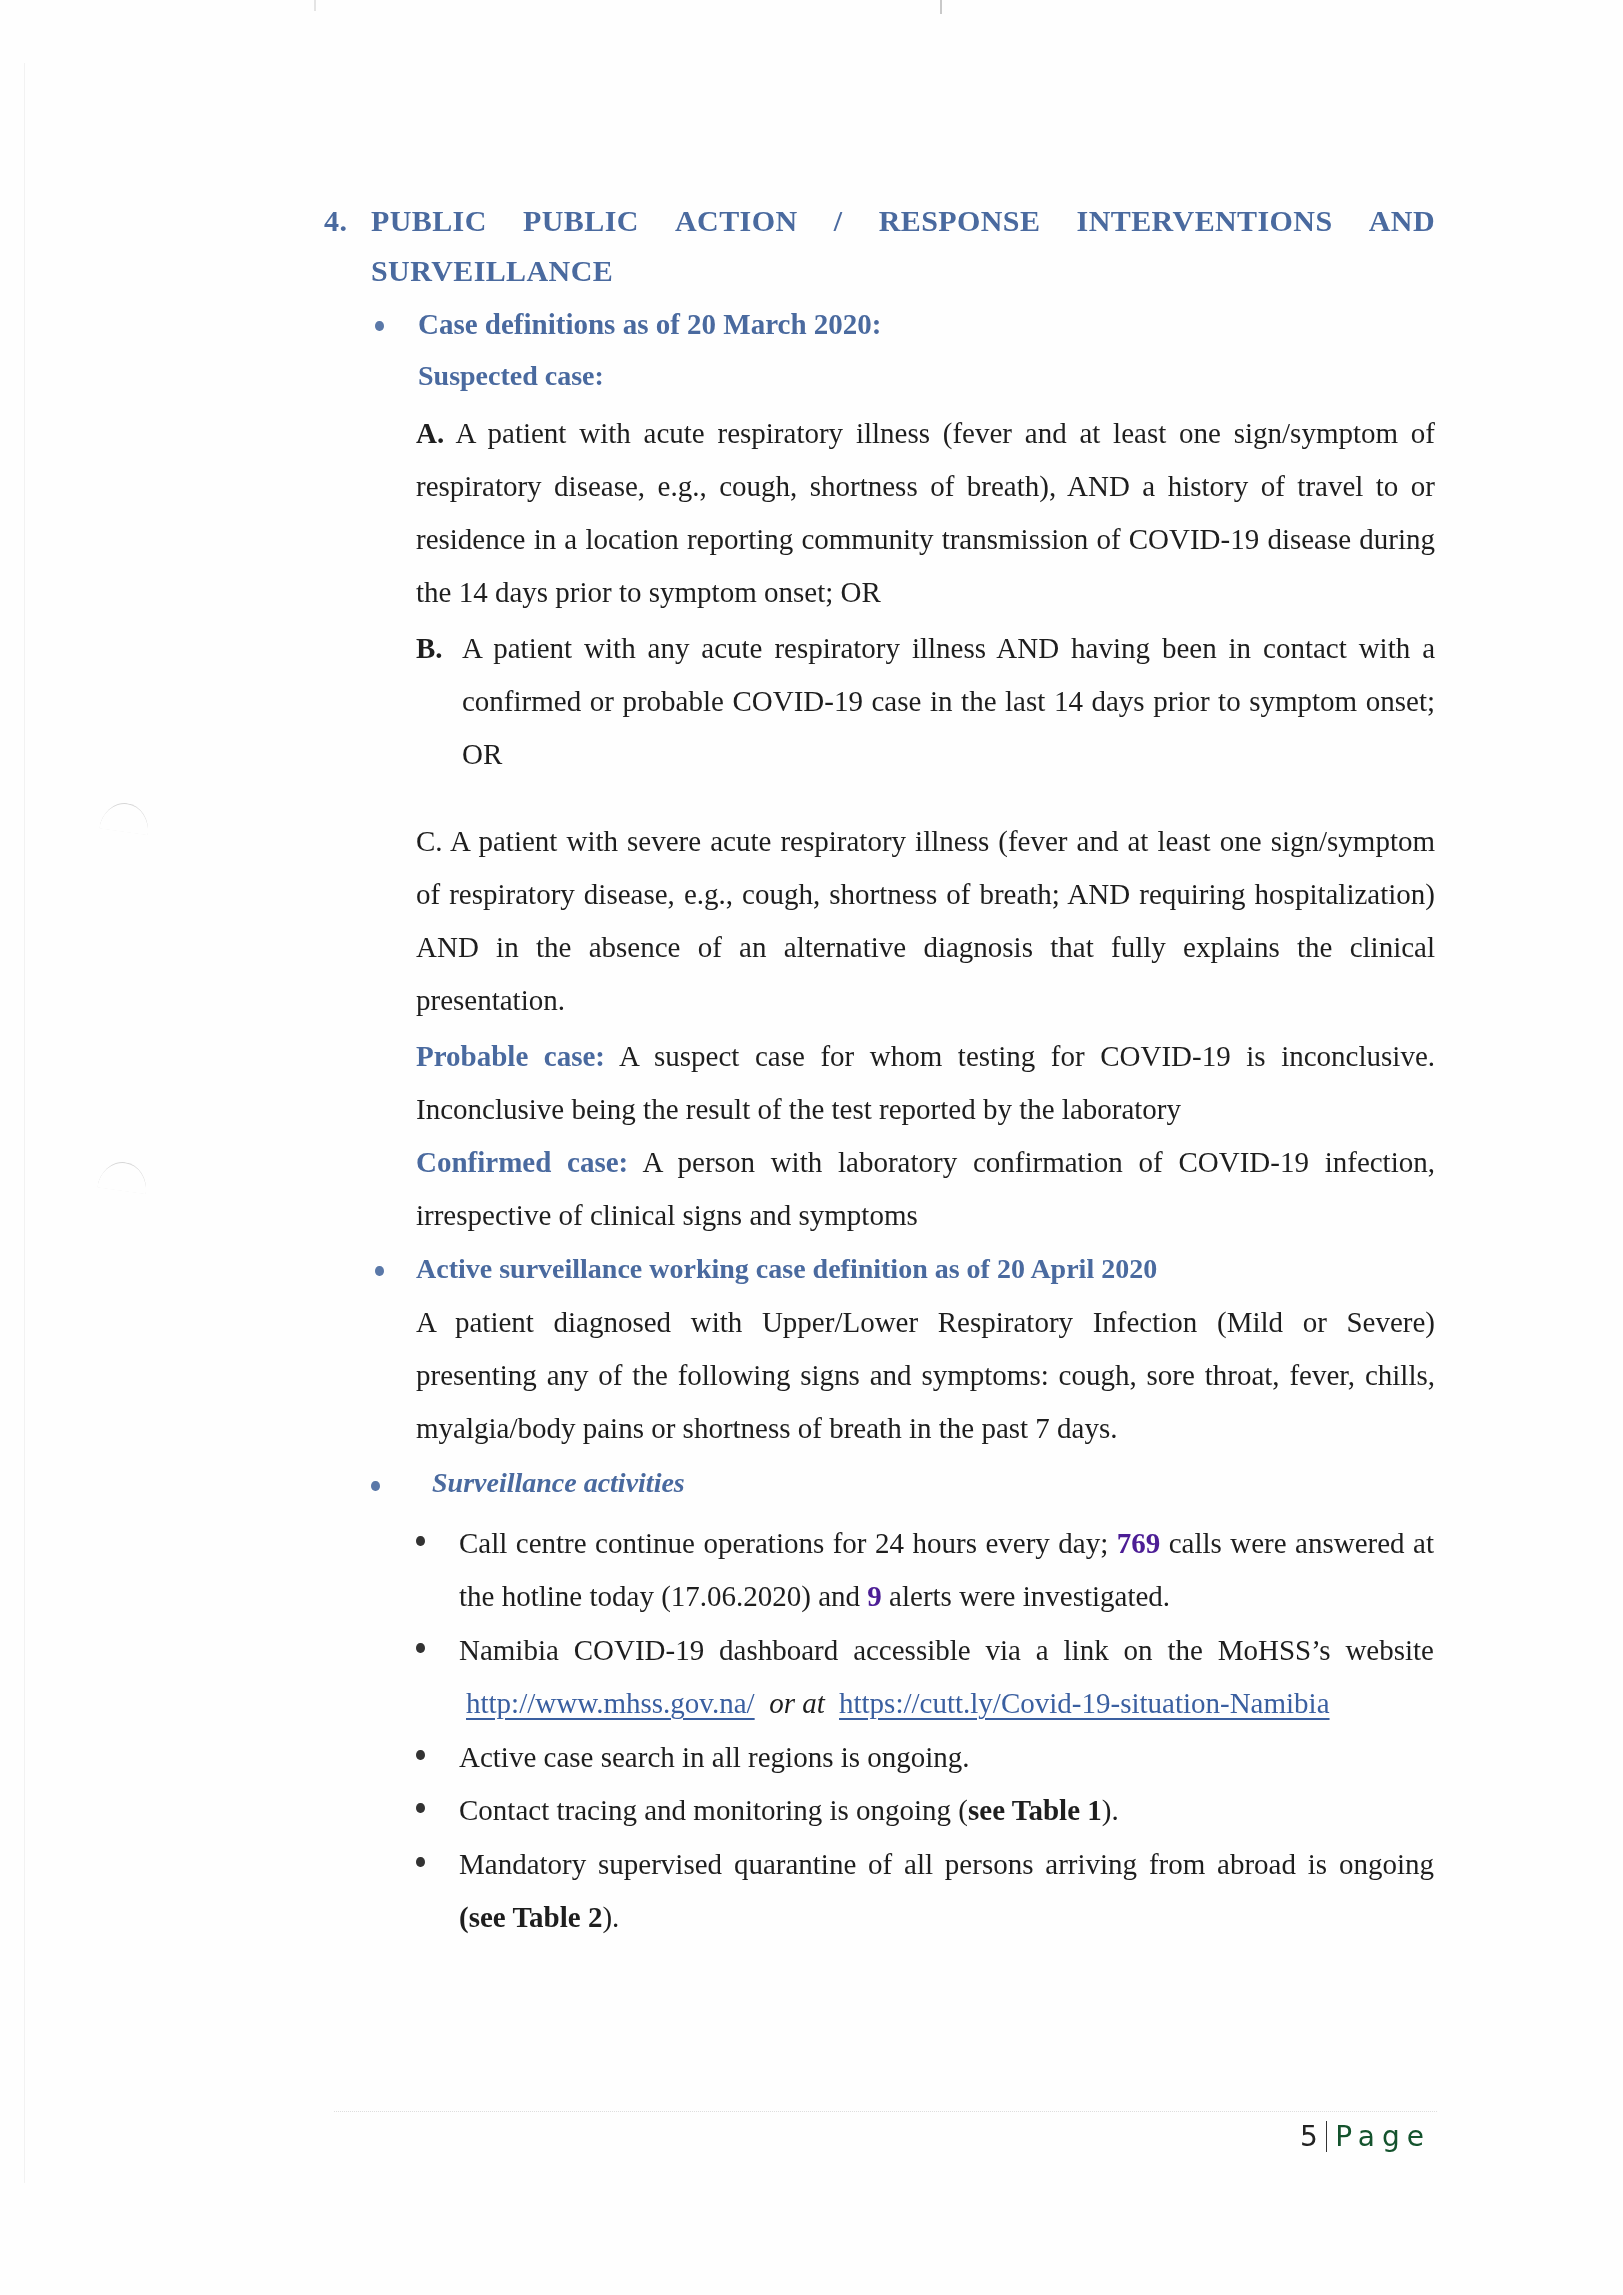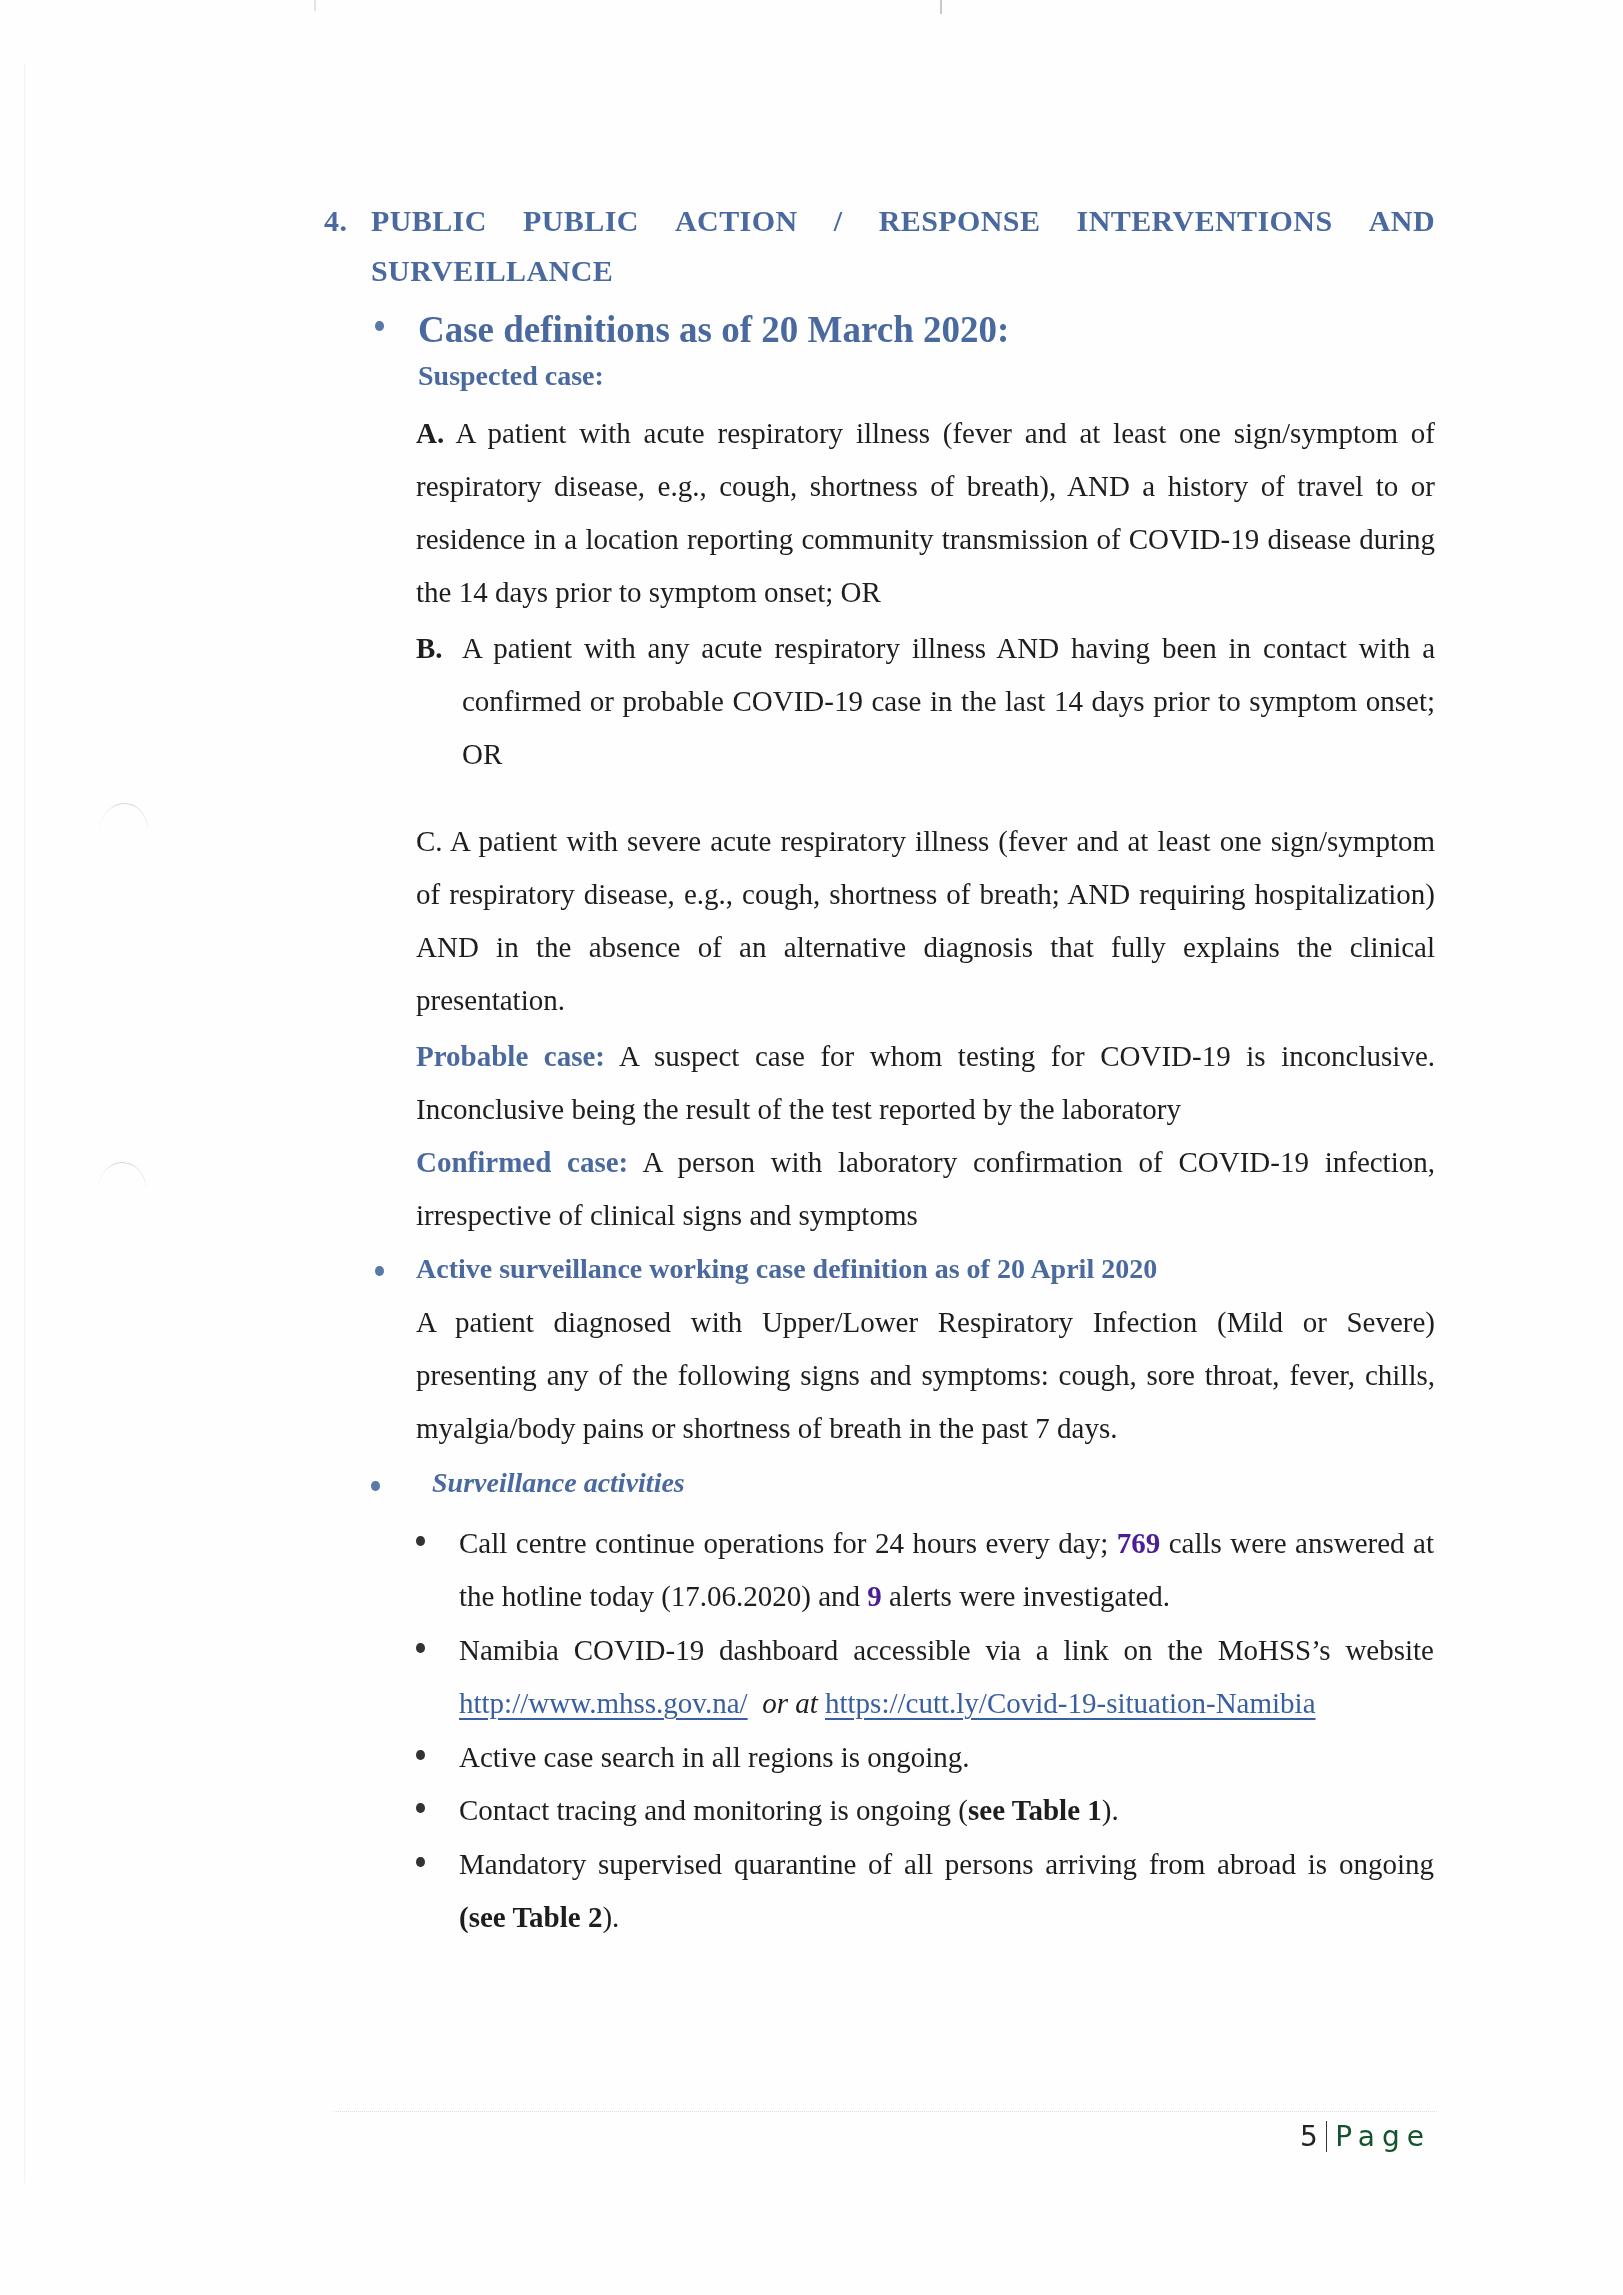--- a/index.html
+++ b/index.html
@@ -7,27 +7,27 @@
          font-family: "Liberation Serif", "DejaVu Serif", serif; color: #1e1e1e; }
   .page { position: absolute; left: 0; top: 0; width: 1623px; height: 2295px; background: #fefefe; }
   .edge-left { position: absolute; left: 23.6px; top: 63px; width: 0.8px; height: 2120px; background: #f2f2f2; }
   .scan-mark { position: absolute; top: 0; width: 1.6px; background: #c9c9c9; }
   .punch { position: absolute; width: 49px; height: 28px; border-top: 1.6px solid #d6d6d6; border-radius: 50% 50% 0 0 / 100% 100% 0 0; transform: rotate(8deg); }
 
   .abs { position: absolute; }
   .blue { color: #4a6a9f; }
   .h1 { font-weight: bold; font-size: 30px; letter-spacing: 0.4px; line-height: 1; }
   .h1-line { display: flex; justify-content: space-between; width: 1064px; }
-  .bh { font-weight: bold; font-size: 37px; }
+  .bh { font-weight: bold; font-size: 29px; }
   .body { font-size: 29px; line-height: 53px; }
   .just { text-align: justify; text-align-last: left; }
   .bullet { position: absolute; width: 8.6px; height: 10.2px; border-radius: 50%; }
   .bullet.b { background: #5a78a8; }
   .bullet.k { background: #333; }
-  a.lnk { color: #3a5fa0; text-decoration: underline; text-underline-offset: 4.7px; text-decoration-thickness: 1.6px; }
+  a.lnk { color: #3a5fa0; text-decoration: underline; text-underline-offset: 4.7px; text-decoration-thickness: 1.6px; margin-left: 7px; }
   .num { color: #4c1d95; font-weight: bold; }
   .bold { font-weight: bold; }
   .footer-rule { position: absolute; left: 334px; top: 2111px; width: 1103px; height: 0; border-top: 1.6px dotted #dedede; }
   .pageno { position: absolute; left: 1300px; top: 2120px; font-family: "DejaVu Sans", sans-serif; font-size: 28px; }
   .pageno .n { color: #222; }
   .pageno .bar { display: inline-block; width: 1.6px; height: 31px; background: #333; vertical-align: -6.3px; margin: 0 7.9px; }
   .pageno .p { color: #14532d; letter-spacing: 7px; }
 </style>
 </head>
 <body>

